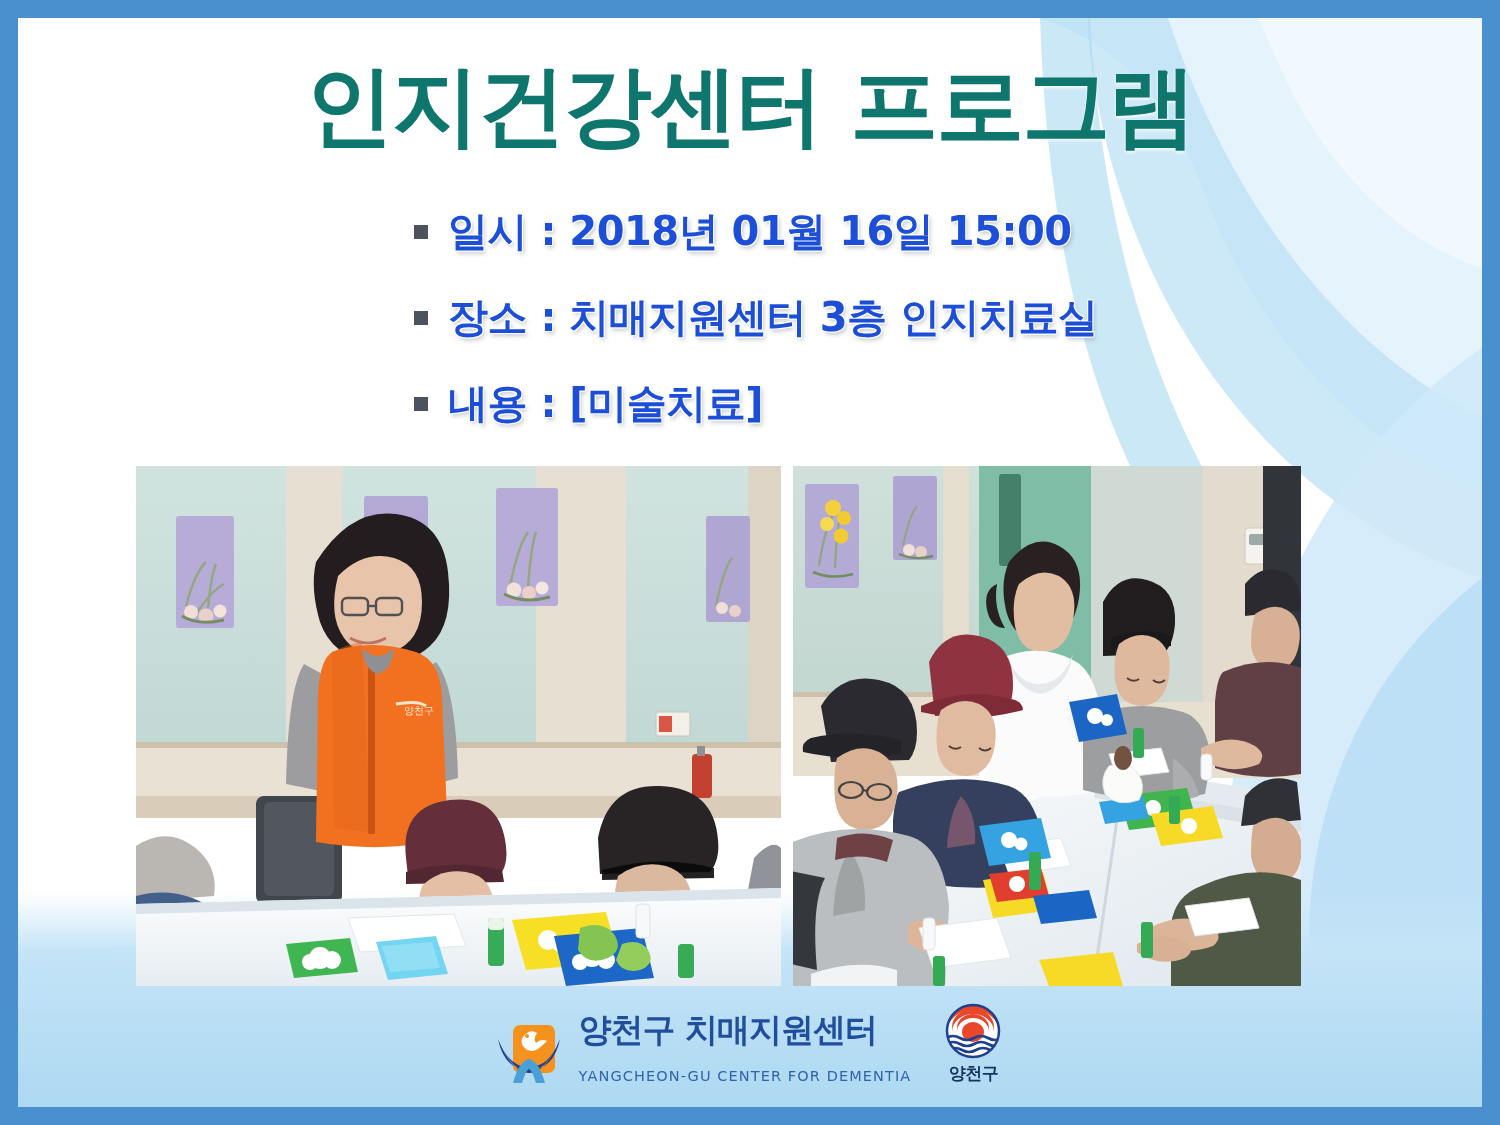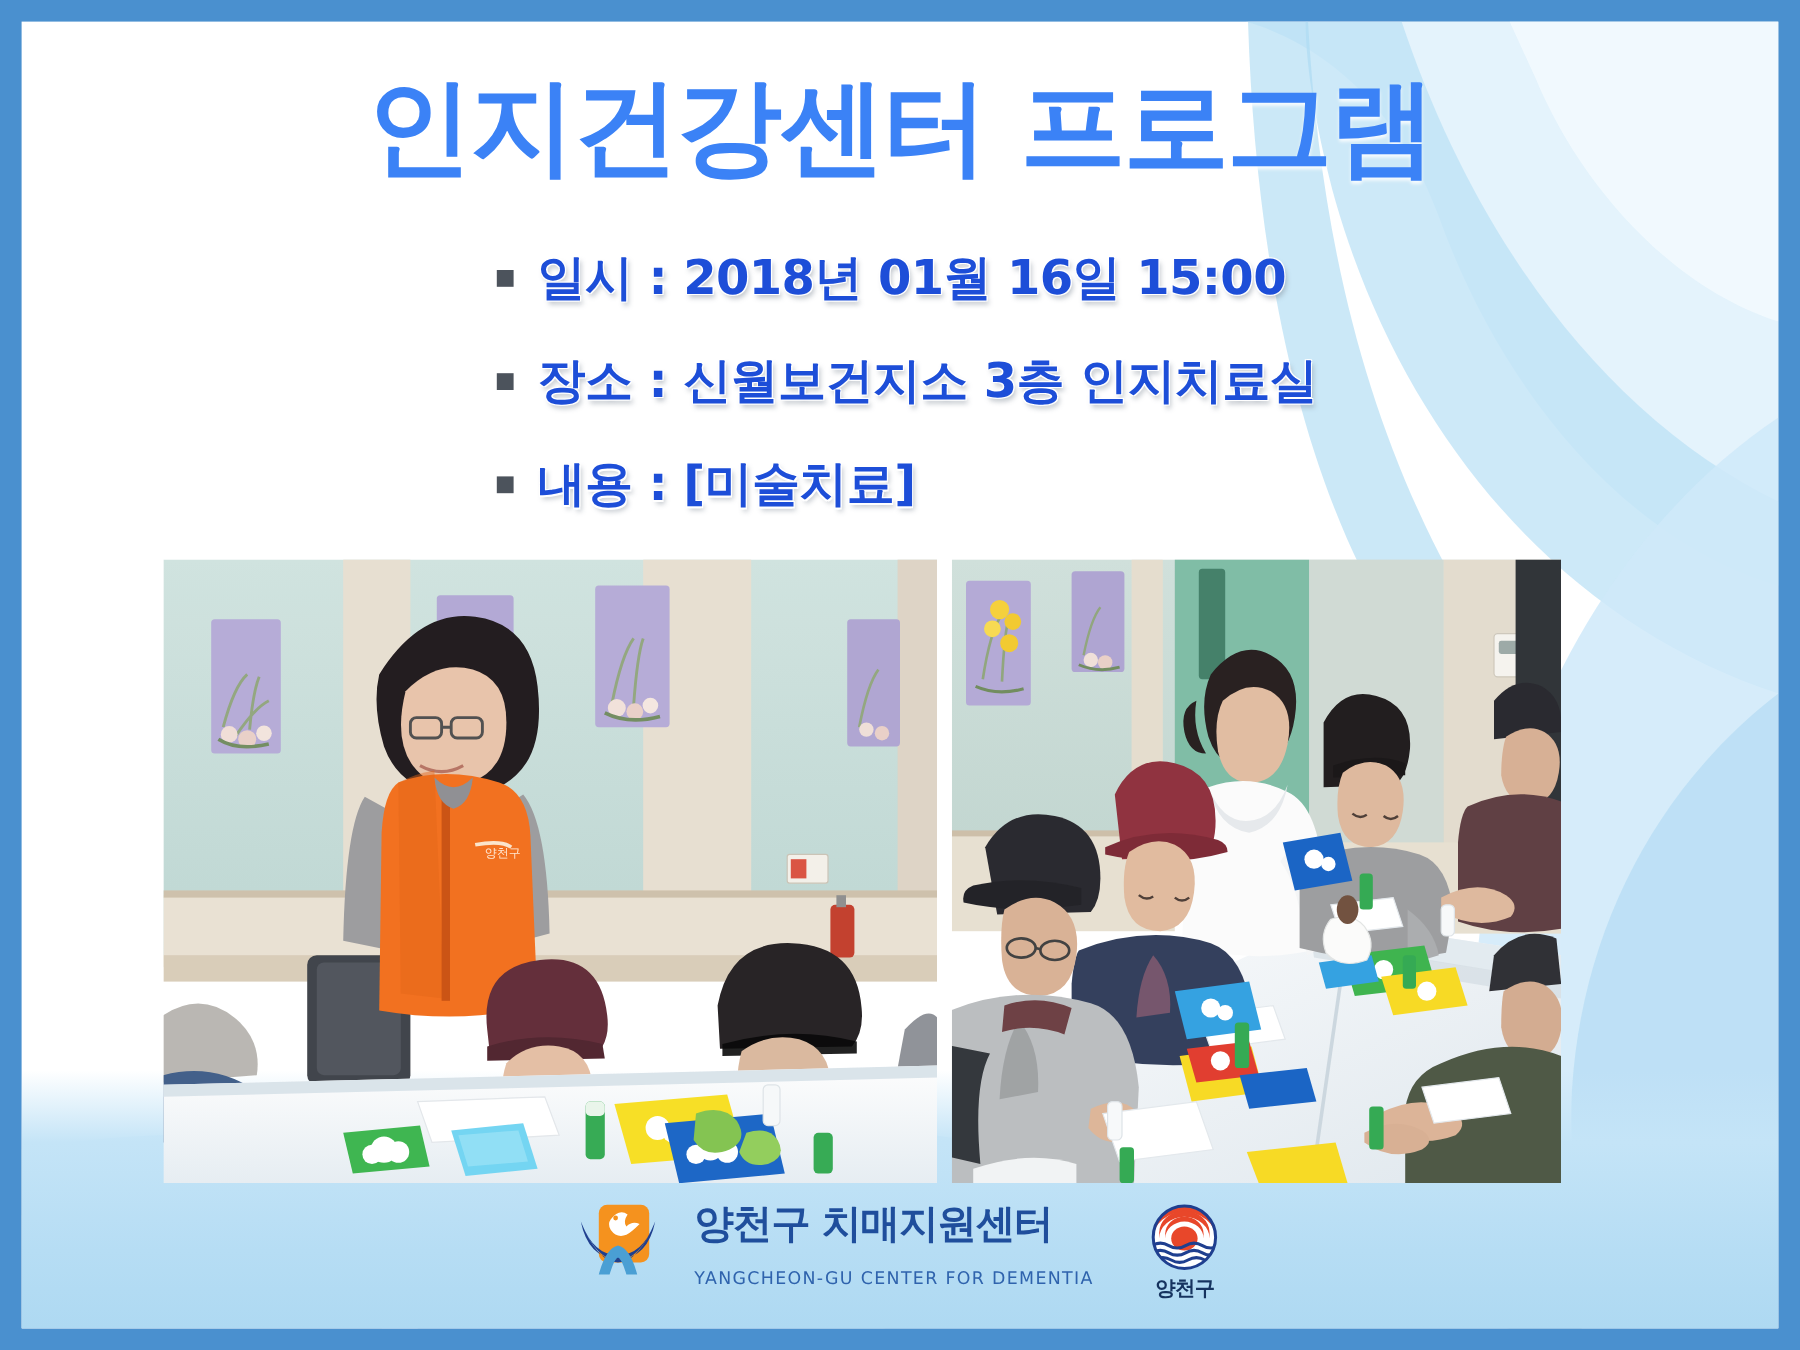--- a/index.html
+++ b/index.html
@@ -37,21 +37,21 @@
   }
 
   
   .title{
     position:absolute;
     left:0;right:0;top:42px;
     text-align:center;
     font-size:88px;
     font-weight:bold;
     letter-spacing:-2px;
-    color:#3b82f6;
+    color:#0f766e;
     line-height:1.05;
     white-space:nowrap;
     text-shadow:0 2px 3px rgba(255,255,255,.85);
   }
 
   
   .info{
     position:absolute;
     left:396px;top:186px;
     width:760px;
@@ -96,23 +96,23 @@
   }
   .photo-left{left:0;width:645px;}
   .photo-right{left:657px;width:508px;}
   .photo svg{display:block;width:100%;height:100%;}
 
   
   .footer{
     position:absolute;
     left:0;right:0;bottom:22px;
     display:flex;
-    align-items:flex-start;
+    align-items:flex-end;
     justify-content:center;
-    gap:32px;
+    gap:18px;
   }
   .logo-mark{width:64px;height:62px;flex:0 0 auto;}
   .logo-text{display:flex;flex-direction:column;justify-content:center;}
   .logo-ko{
     font-size:33px;font-weight:bold;color:#1f4e9c;letter-spacing:-1px;
     line-height:1.12;white-space:nowrap;
   }
   .logo-en{
     font-size:14.5px;color:#2f63ad;letter-spacing:1.1px;
     line-height:1.2;margin-top:19px;white-space:nowrap;
@@ -169,21 +169,21 @@
 
     <div class="title">인지건강센터 프로그램</div>
 
     <div class="info">
       <div class="info-row">
         <span class="bullet"></span>
         <span class="info-text">일시 : 2018년  01월  16일  15:00</span>
       </div>
       <div class="info-row">
         <span class="bullet"></span>
-        <span class="info-text">장소 : 신월보건지소 3층 인지치료실</span>
+        <span class="info-text">장소 : 치매지원센터 3층 인지치료실</span>
       </div>
       <div class="info-row">
         <span class="bullet"></span>
         <span class="info-text">내용 : [미술치료]</span>
       </div>
     </div>
 
     <div class="photos">
 
       <div class="photo photo-left">

